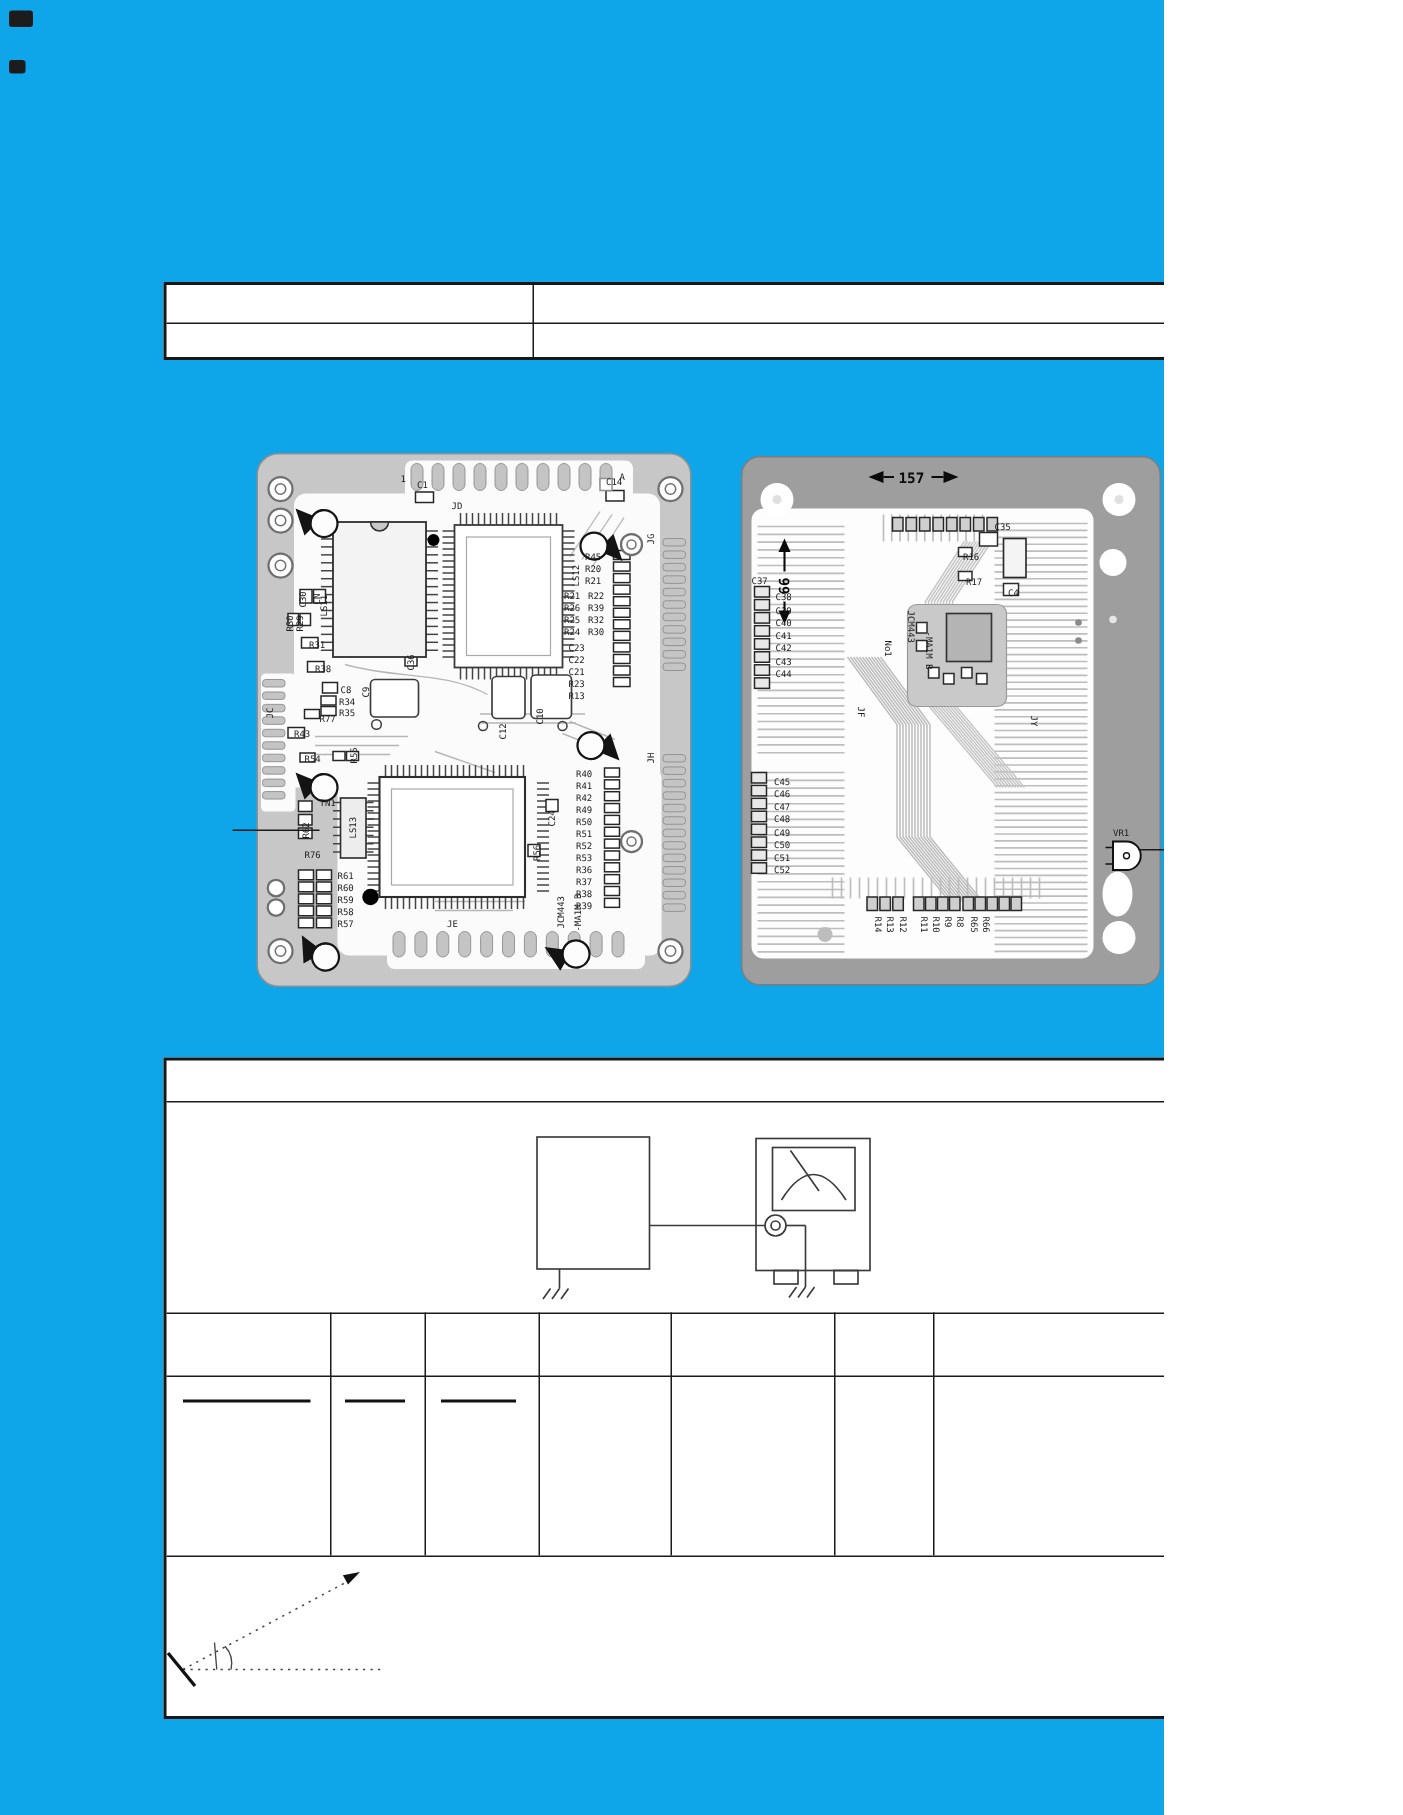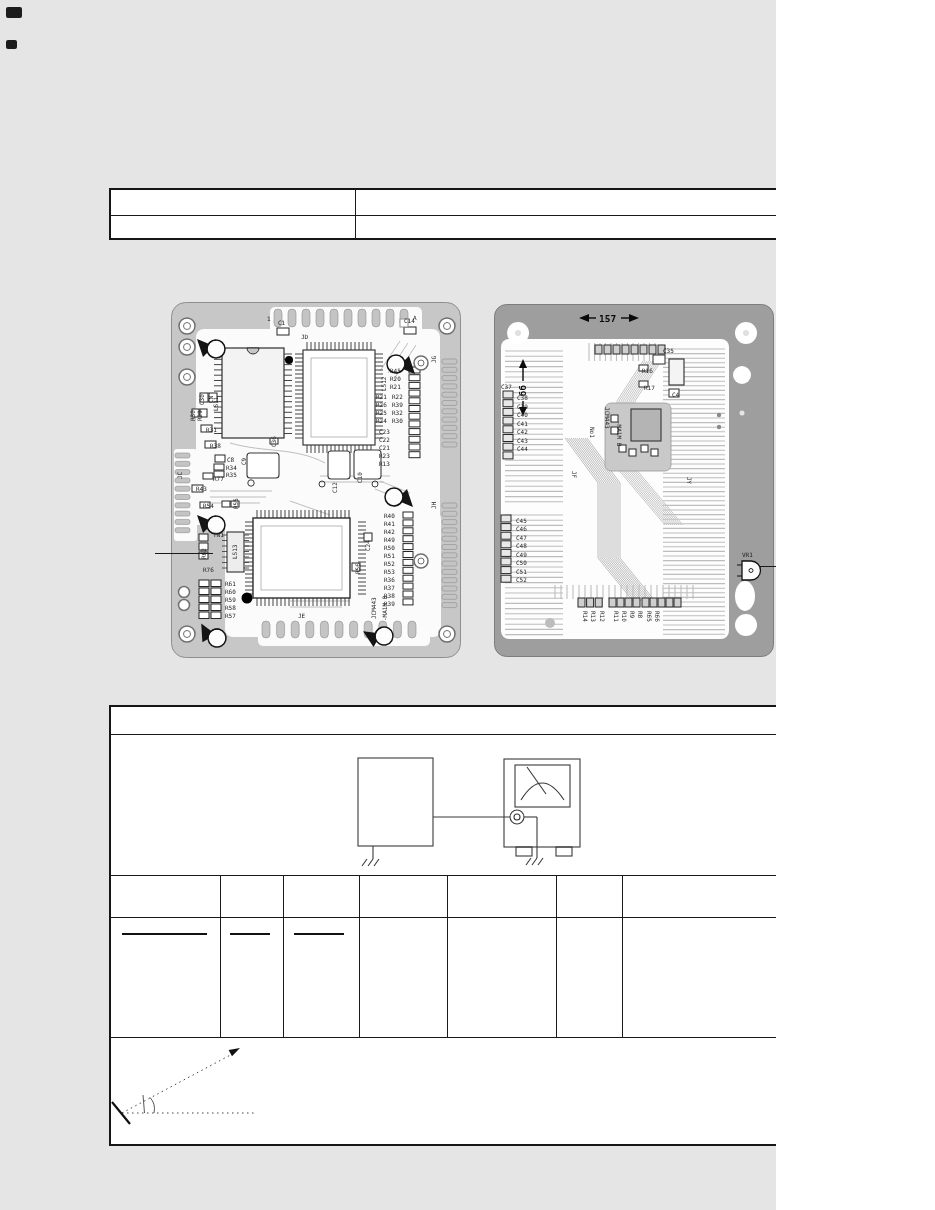--- a/index.html
+++ b/index.html
@@ -1,16 +1,16 @@
 <!DOCTYPE html>
 <html><head>
 <meta charset="utf-8">
 <style>
   html,body{margin:0;padding:0;background:#ffffff;}
-  .page{position:relative;width:776px;height:1210px;background:#e5e5e5;overflow:hidden;
+  .page{position:relative;width:776px;height:1210px;background:#0ea5e9;overflow:hidden;
         font-family:"Liberation Sans", sans-serif;}
   .abs{position:absolute;}
   .line{position:absolute;background:#1a1a1a;}
   .artifact{position:absolute;background:#1c1c1c;border-radius:2px;}
   
   .tbl{position:absolute;border:2px solid #161616;box-sizing:border-box;background:#fff;}
   .hline{position:absolute;left:0;right:0;height:1.3px;background:#1a1a1a;}
   .vline{position:absolute;top:0;width:1.3px;background:#1a1a1a;}
   .entry-line{position:absolute;height:1.6px;background:#111;}
   

